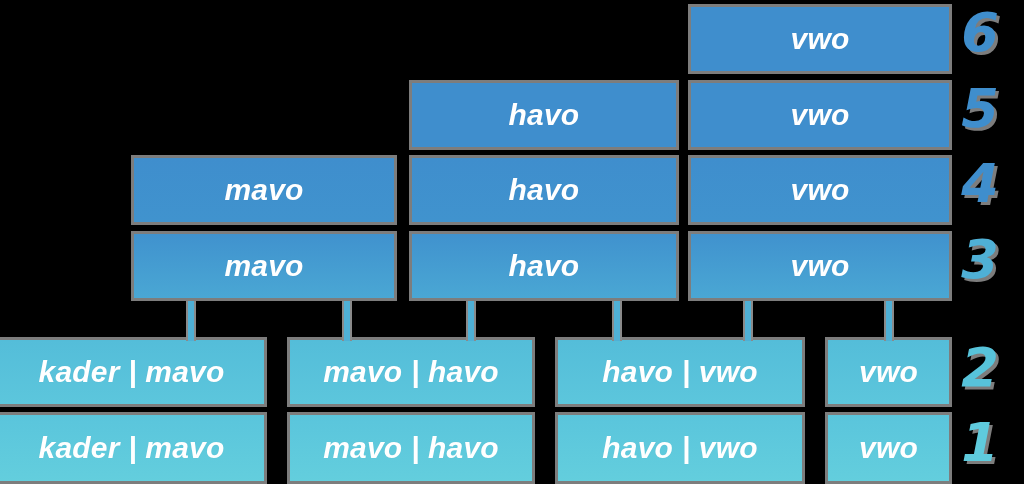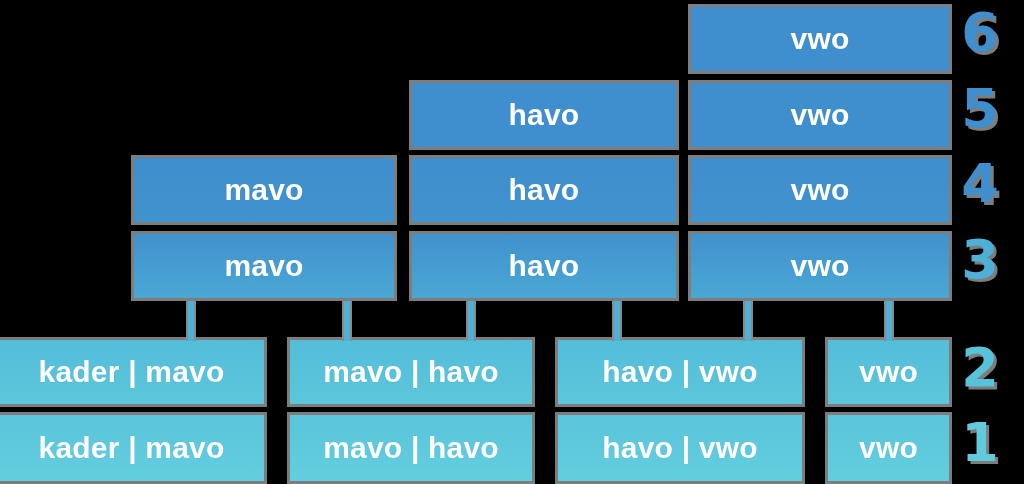--- a/index.html
+++ b/index.html
@@ -13,20 +13,21 @@
     height: 484px;
     font-family: "Liberation Sans", sans-serif;
     overflow: hidden;
   }
 
   #stage {
     position: relative;
     width: 1014px;
     height: 484px;
     background: #000000;
+    font-style: italic;
   }
 
   
   .cell {
     position: absolute;
     display: flex;
     align-items: center;
     justify-content: center;
     color: #ffffff;
     font-weight: 700;

